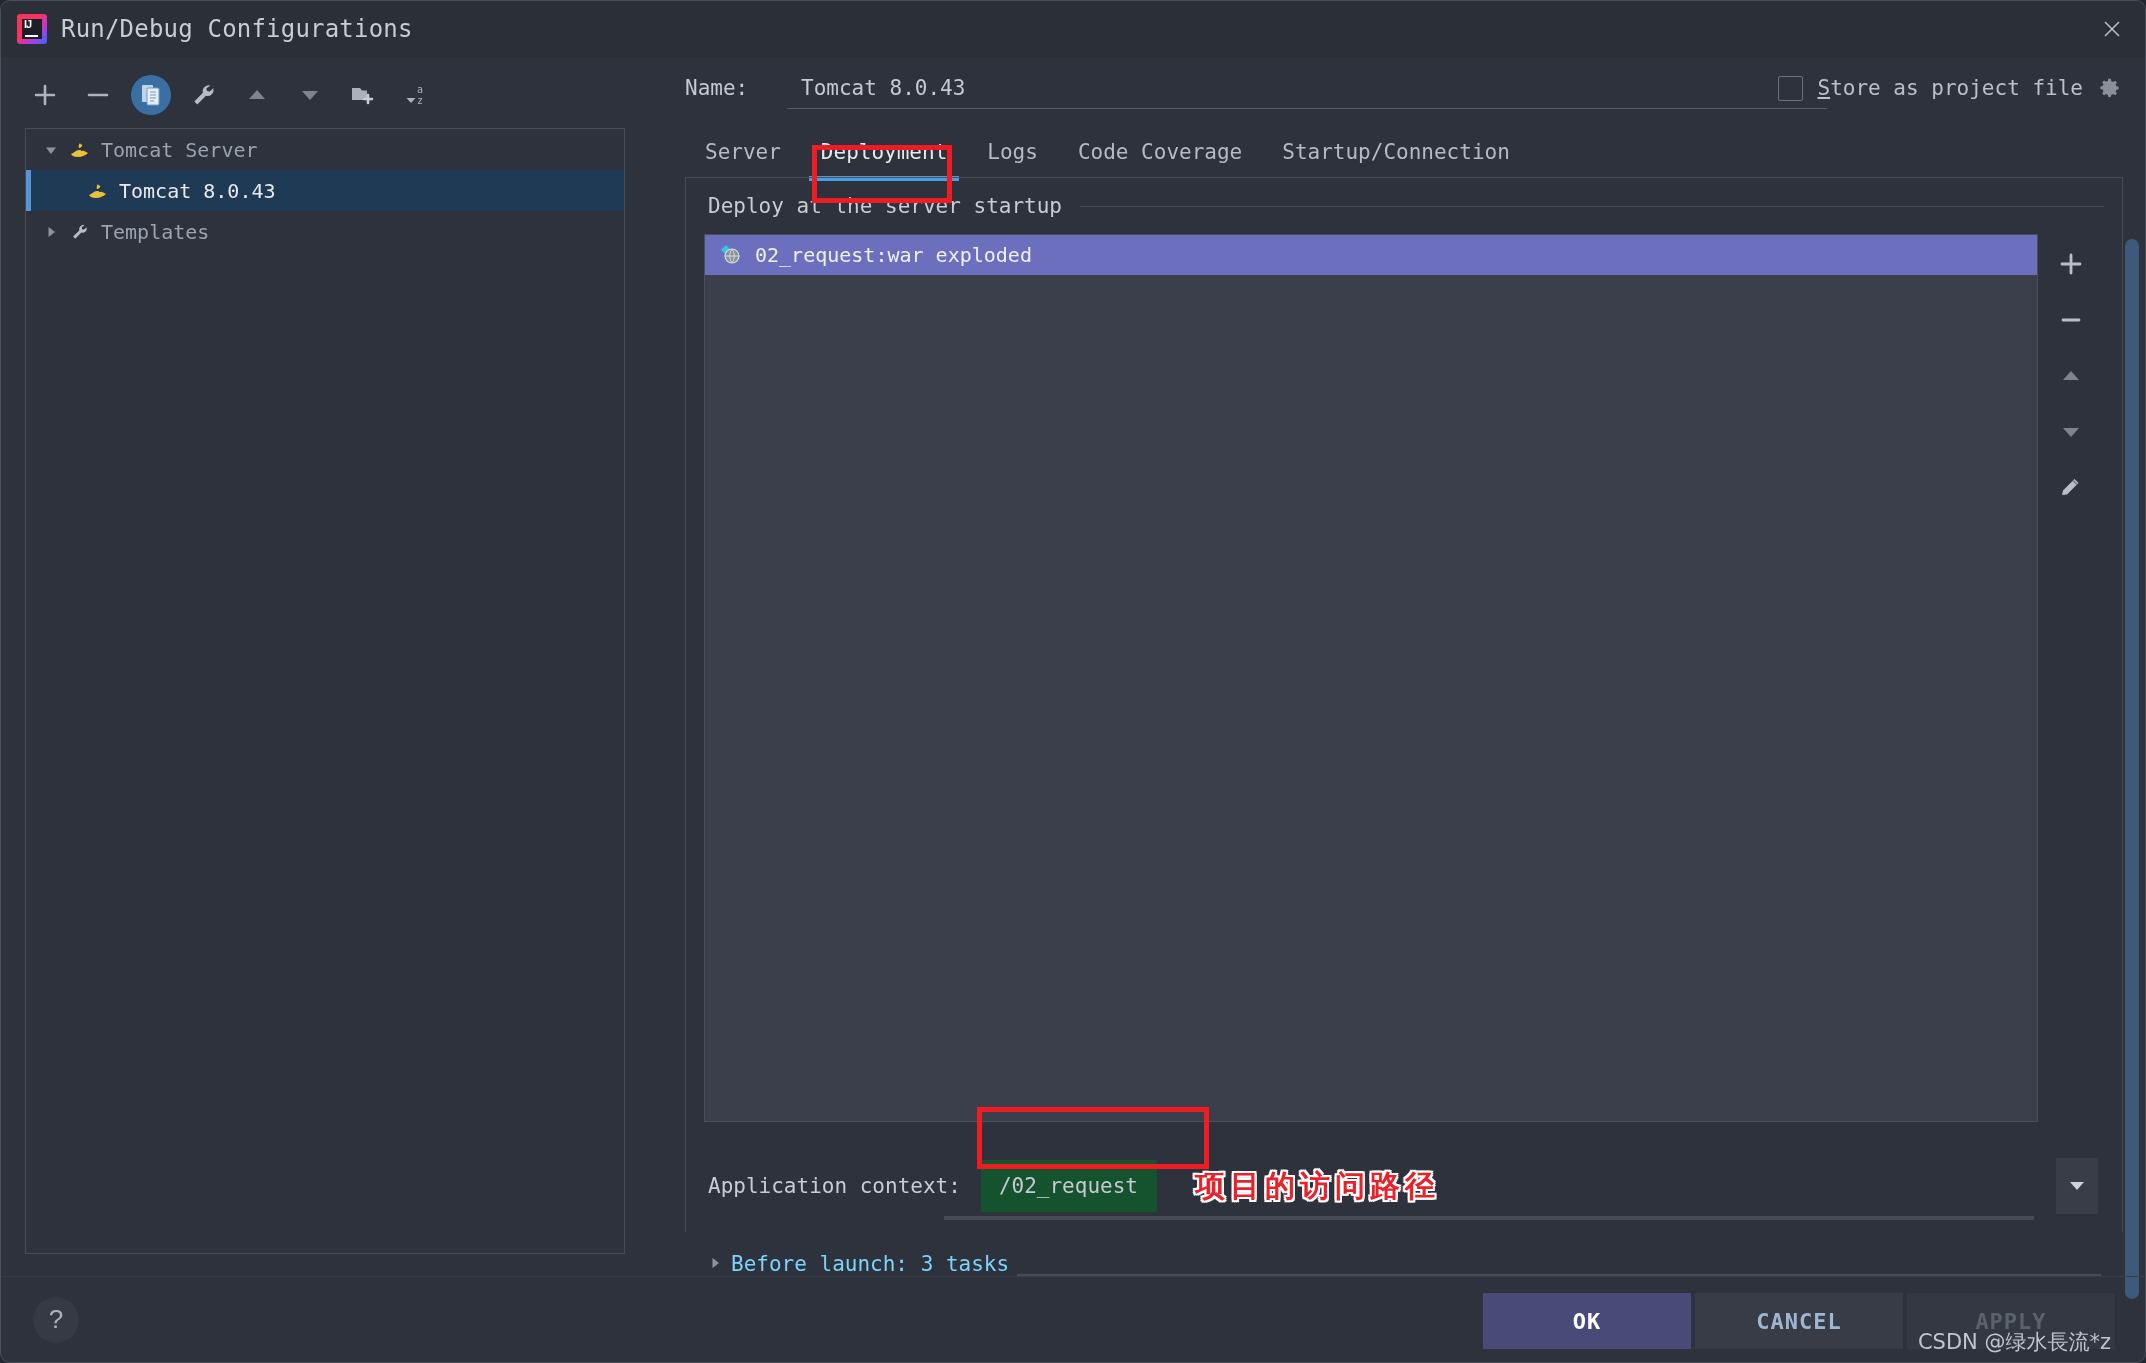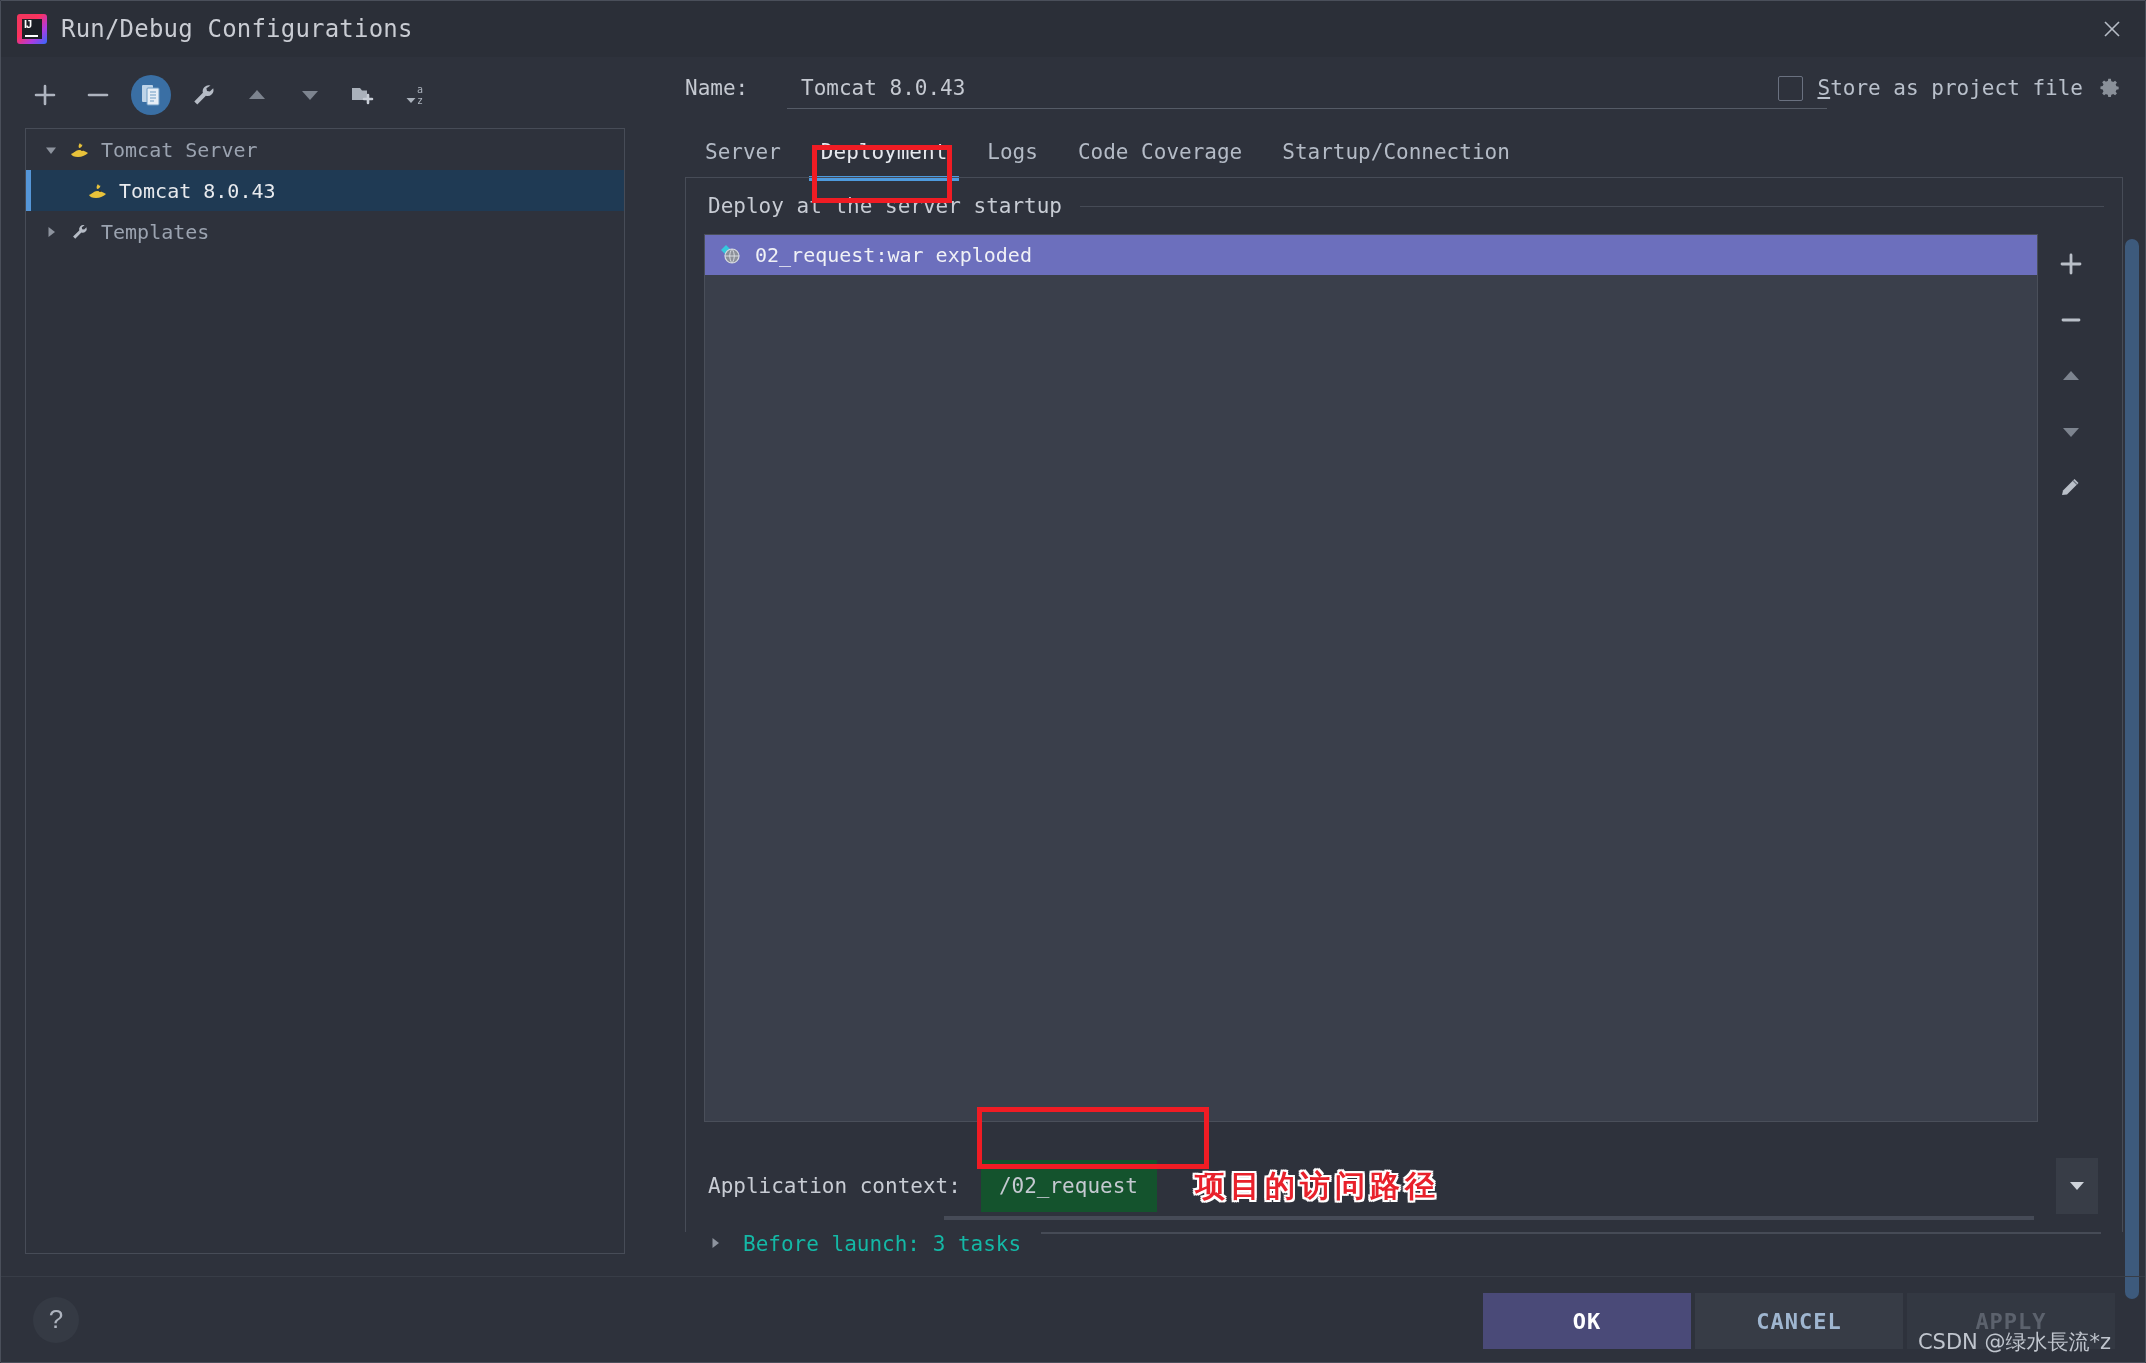--- a/index.html
+++ b/index.html
@@ -6,21 +6,21 @@
   html, body {
     width: 2146px; height: 1363px;
     background: #232730;
     font-family: "DejaVu Sans Mono", "Liberation Mono", monospace;
     overflow: hidden;
   }
   .window {
     position: absolute; inset: 0;
     background: #2e323c;
     border: 1px solid #4a4f5a;
-    border-radius: 1px;
+    border-radius: 10px;
     overflow: hidden;
     display: flex; flex-direction: column;
   }
 
   
   .titlebar {
     height: 56px; flex: 0 0 56px;
     background: #2b2f38;
     display: flex; align-items: center;
     padding-left: 16px;
@@ -227,24 +227,24 @@
     display: flex; align-items: center; justify-content: center;
     cursor: pointer;
   }
   .ctx-underline {
     position: absolute; left: 240px; right: 70px; bottom: 12px;
     height: 4px; background: #464b57;
   }
 
   .beforelaunch {
     height: 44px; flex: 0 0 44px;
-    display: flex; align-items: flex-start; gap: 20px;
+    display: flex; align-items: flex-end; gap: 8px;
     margin: 0 22px 0 14px;
     padding: 0 22px;
-    color: #14b8a6; font-size: 21px;
+    color: #7dd3fc; font-size: 21px;
     overflow: hidden;
   }
   .beforelaunch .rule { flex: 1; height: 2px; background: #464b56; }
 
   
   .footer {
     height: 86px; flex: 0 0 86px;
     position: relative;
     display: flex; align-items: center;
     padding: 0 26px;

